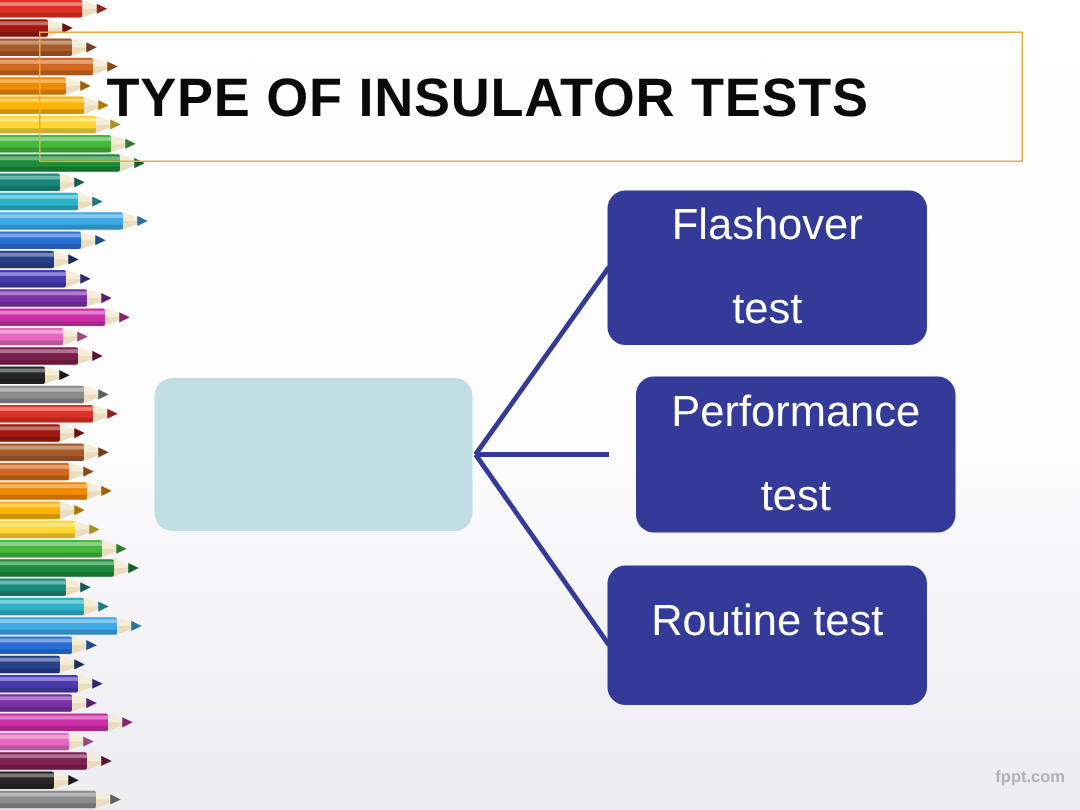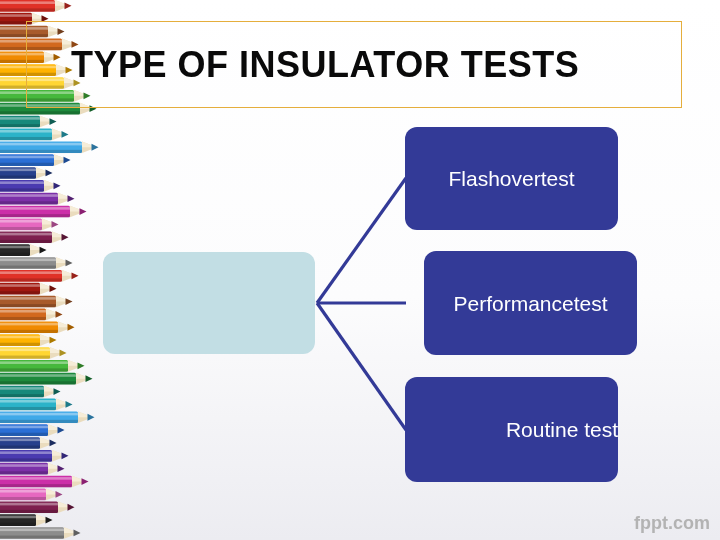--- a/index.html
+++ b/index.html
@@ -42,40 +42,41 @@
     position: absolute; left: 0; top: 0;
     width: 720px; height: 540px;
     z-index: 2;
     pointer-events: none;
   }
 
   
   .node {
     position: absolute;
     border-radius: 12px;
-    display: flex; flex-direction: row;
+    display: flex; flex-direction: column;
     align-items: center; justify-content: center;
     text-align: center;
     z-index: 3;
     color: #ffffff;
-    font-size: 21px;
+    font-size: 29px;
     line-height: 37px;
+    gap: 19px;
   }
   .node-dark { background: var(--accent-dark-blue, #333A97); }
   .node-light { background: var(--root-box-blue, #C2DEE4); }
 
   .node-root        { left: 103px; top: 252px; width: 212px; height: 102px; }
   .node-flashover   { left: 405px; top: 127px; width: 213px; height: 103px; }
   .node-performance { left: 424px; top: 251px; width: 213px; height: 104px; }
-  .node-routine     { left: 405px; top: 377px; width: 213px; height: 105px; justify-content: flex-end; }
+  .node-routine     { left: 405px; top: 377px; width: 213px; height: 93px; }
 
   
   .watermark {
-    position: absolute; right: 10px; bottom: 6px;
-    font-size: 18px; font-weight: bold;
+    position: absolute; right: 10px; bottom: 16px;
+    font-size: 11px; font-weight: bold;
     color: var(--watermark-gray, #B3B3B3);
     z-index: 4;
   }
 </style>
 </head>
 <body>
 
 <div class="pencil-strip">
   <svg width="108" height="540" viewBox="0 0 108 540">
       <rect x="-4" y="0" width="59" height="11.657142857142858" rx="1.5" fill="#E03127"></rect>

